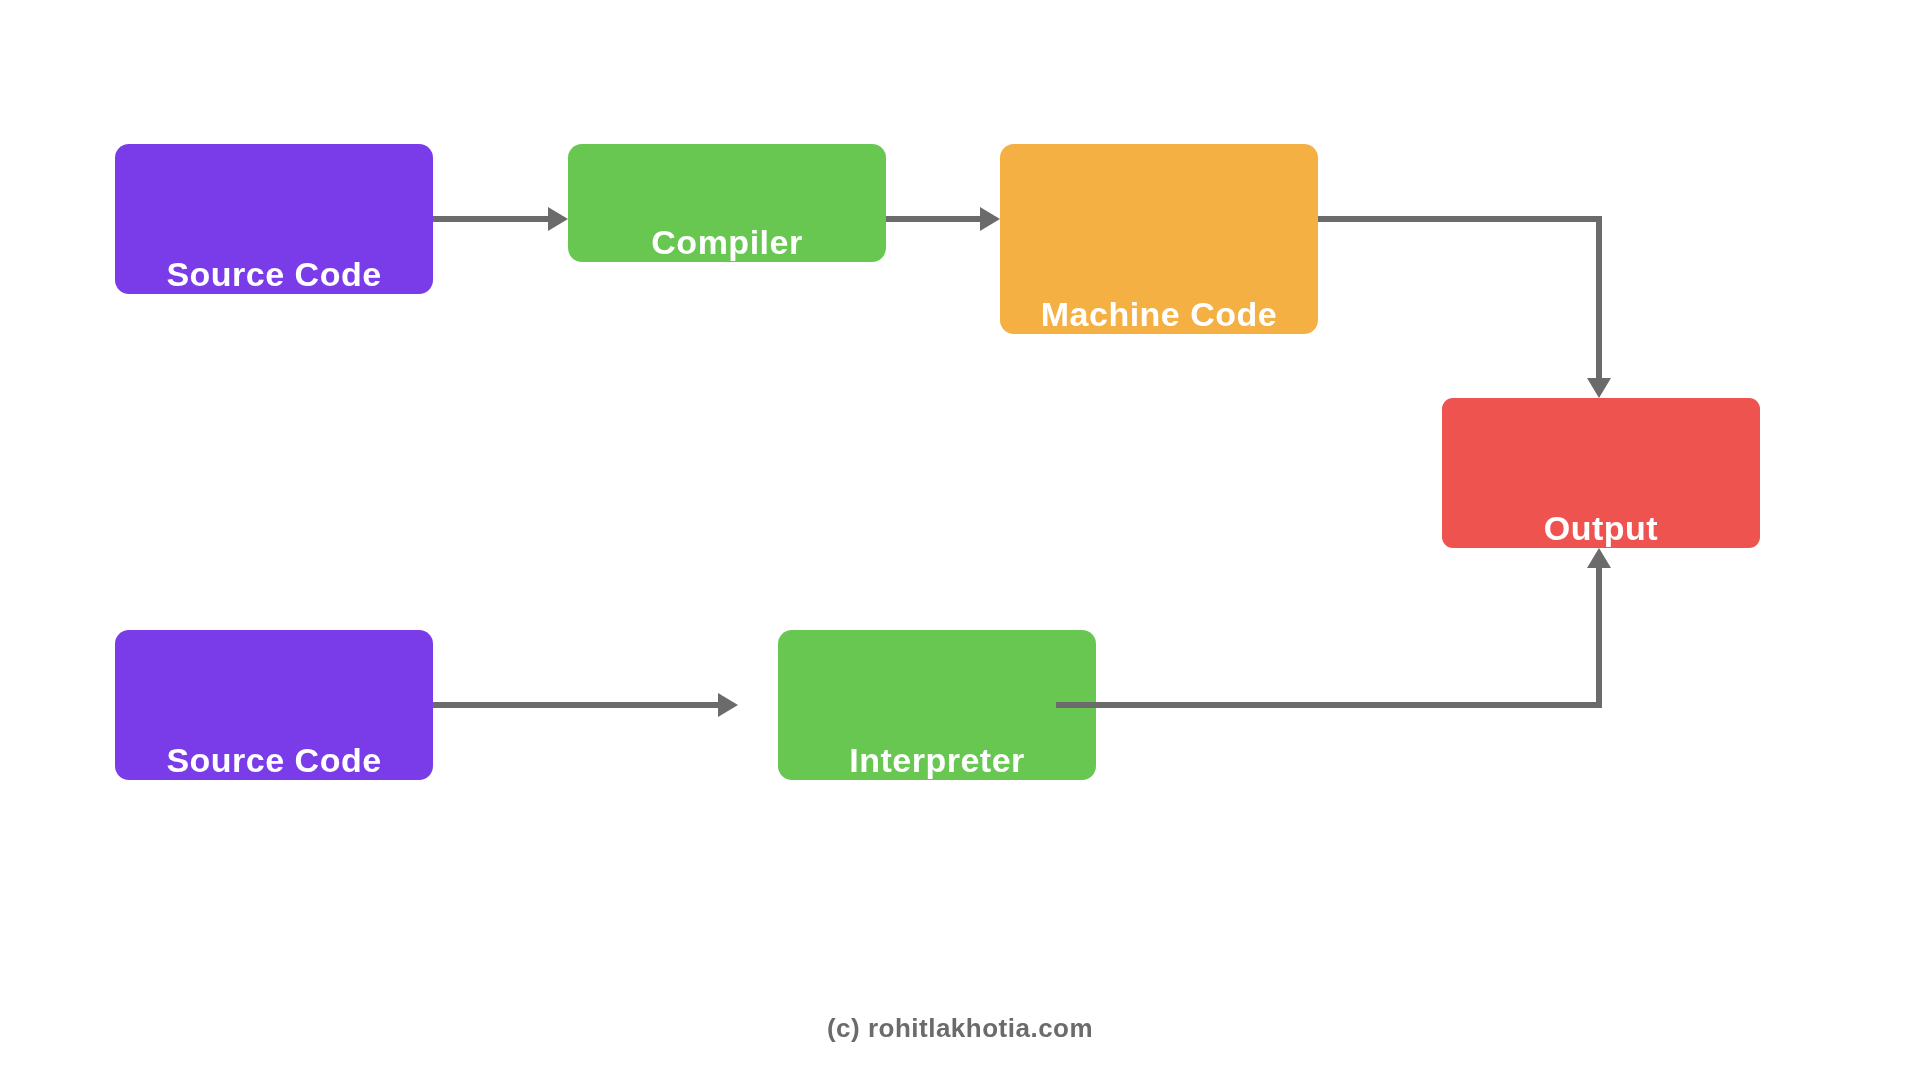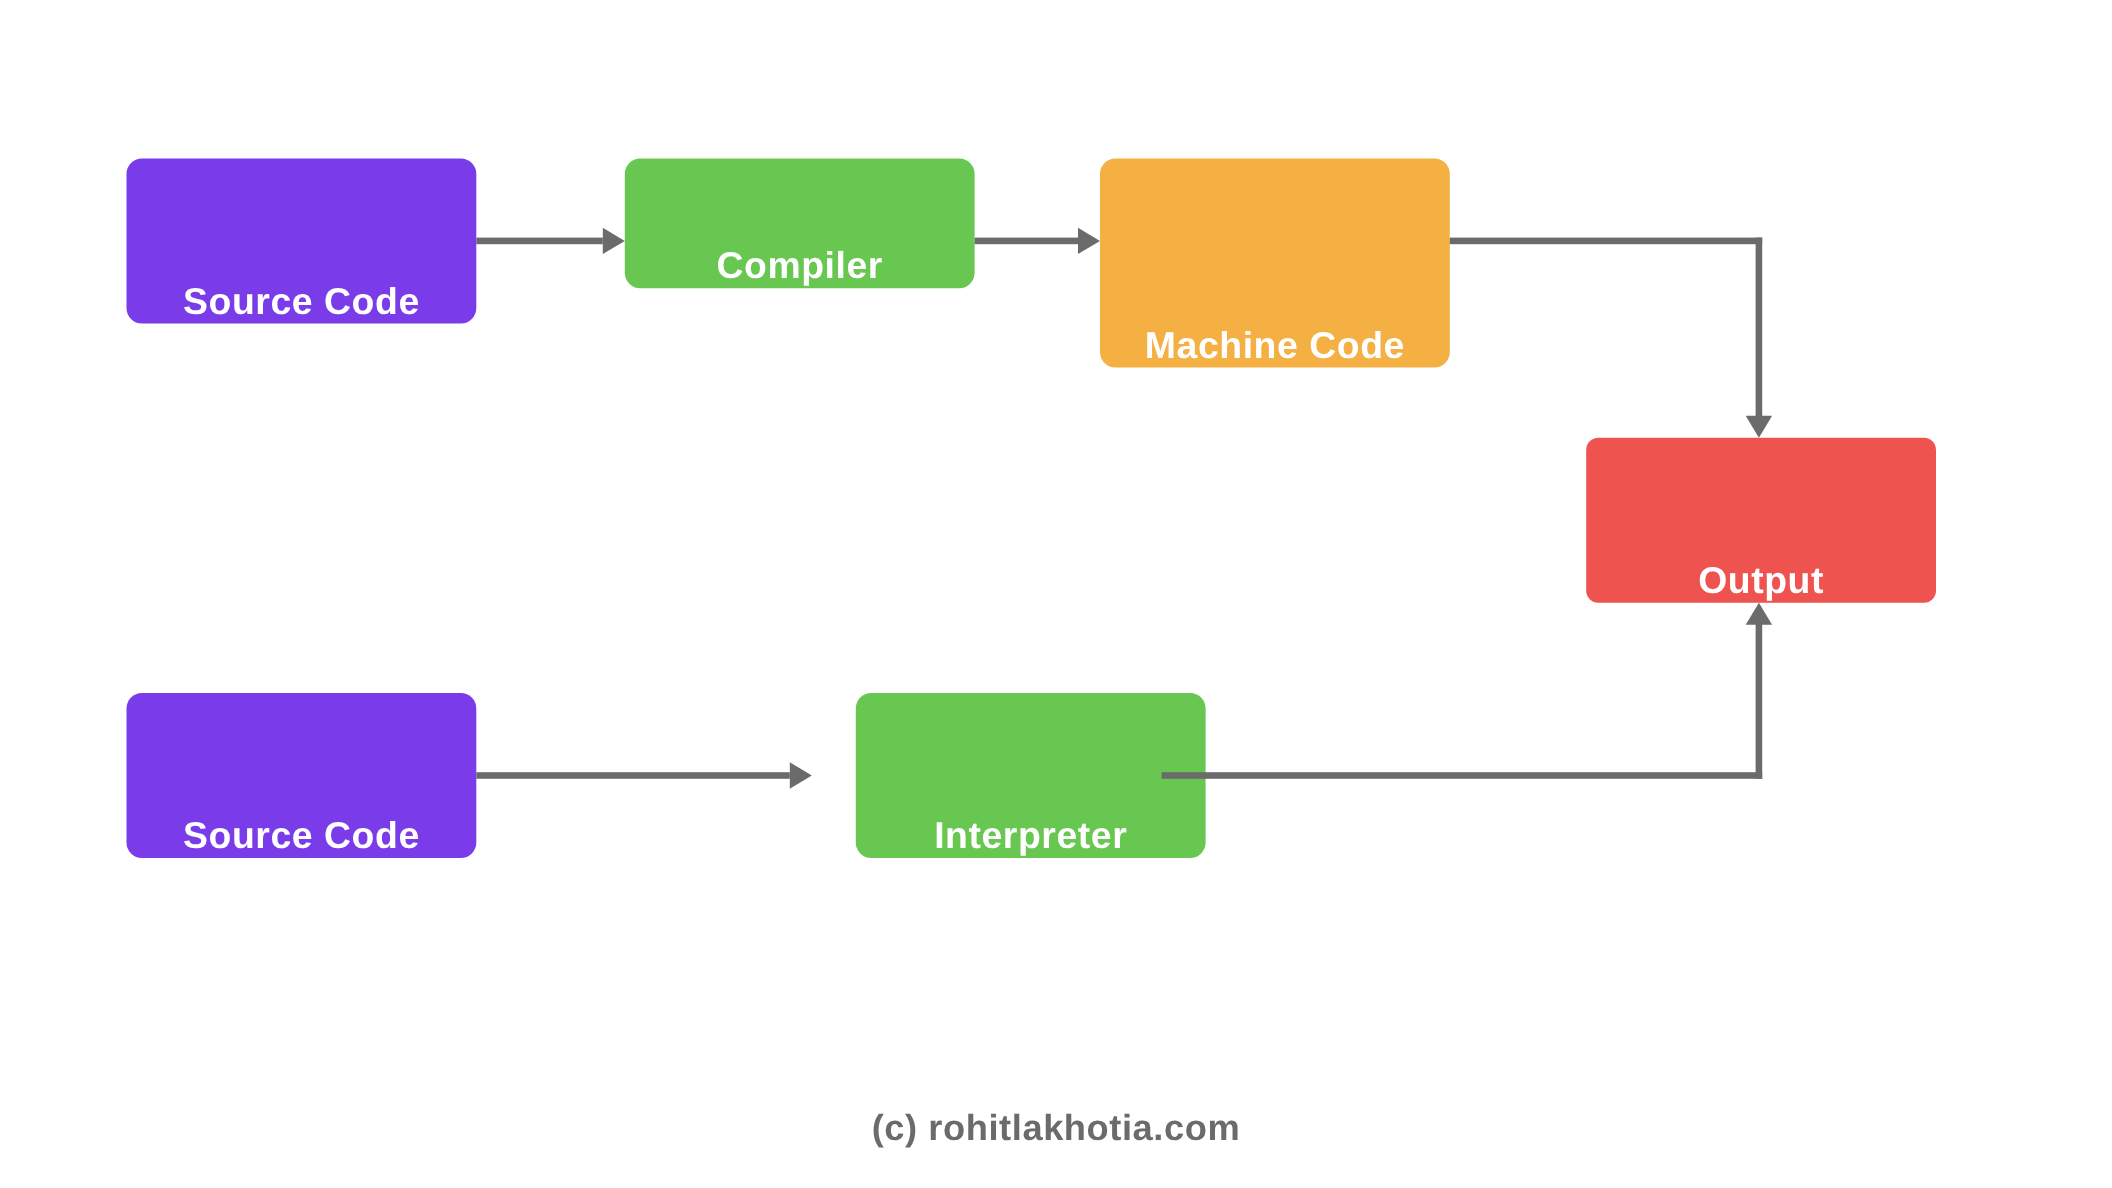--- a/index.html
+++ b/index.html
@@ -47,21 +47,21 @@
     .arrow-head.up {
       border-left: 12px solid transparent;
       border-right: 12px solid transparent;
       border-bottom: 20px solid #6b6b6b;
     }
     .credit {
       position: absolute;
       bottom: 36px;
       width: 100%;
       text-align: center;
-      font-size: 33px;
+      font-size: 26px;
       font-weight: 800;
       color: #6b6b6b;
       letter-spacing: 0.5px;
     }
   </style>
 </head>
 <body>
 
 <div class="box purple" style="left:115px; top:144px; width:318px; height:150px;">
   <span>Source Code</span>

